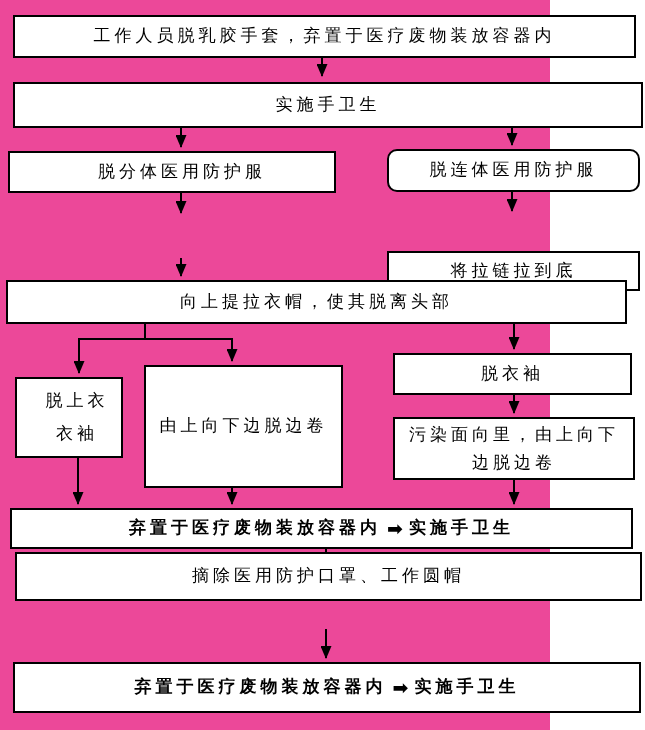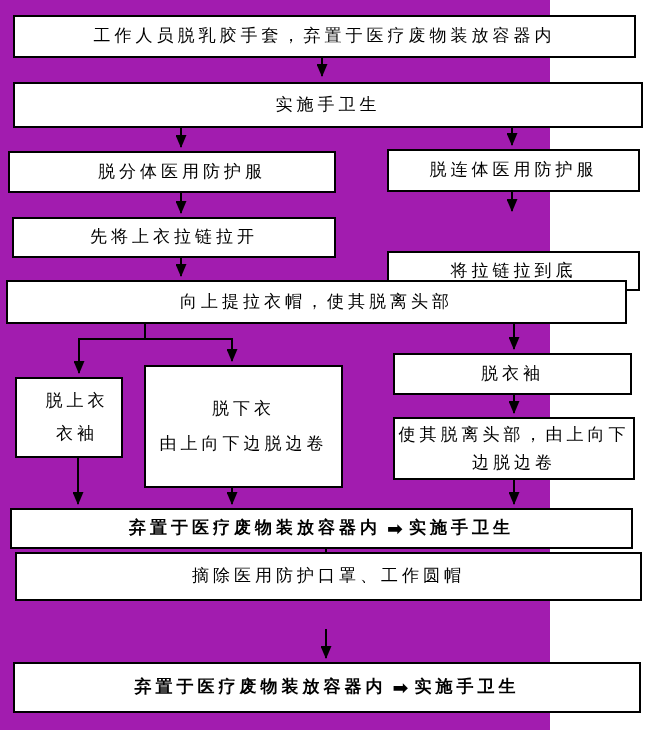--- a/index.html
+++ b/index.html
@@ -1,20 +1,20 @@
 <!DOCTYPE html>
 <html><head>
 <meta charset="utf-8">
 <style>
   html, body { margin: 0; padding: 0; background: #ffffff; }
   #flowchart {
     position: relative;
     width: 550px;
     height: 730px;
-    background: #a21caf;
+    background: #ec4899;
     font-family: "Liberation Serif", "DejaVu Serif", serif;
     color: #000000;
   }
   #connectors {
     position: absolute;
     left: 0; top: 0;
     width: 645px; height: 730px;
   }
   .box {
     position: absolute;
@@ -37,21 +37,21 @@
     font-family: "DejaVu Sans", sans-serif;
     font-size: 19px;
     font-weight: bold;
     letter-spacing: 0;
     margin: 0 6px;
   }
   
   #box-remove-gloves      { left: 13px;  top: 15px;  width: 623px; height: 43px; }
   #box-hand-hygiene       { left: 13px;  top: 82px;  width: 630px; height: 46px; }
   #box-split-suit         { left: 8px;   top: 151px; width: 328px; height: 42px; padding-left: 20px; }
-  #box-onepiece-suit      { left: 387px; top: 149px; width: 253px; height: 43px; }
+  #box-onepiece-suit      { left: 387px; top: 149px; width: 253px; height: 43px; border-radius: 10px; }
   #box-unzip-top          { left: 12px;  top: 217px; width: 324px; height: 41px; }
   #box-unzip-bottom       { left: 387px; top: 215px; width: 253px; height: 40px; margin-top: 36px; }
   #box-lift-hood          { left: 6px;  top: 280px; width: 621px; height: 44px; }
   #box-remove-top-sleeves { left: 15px;  top: 377px; width: 108px; height: 81px;  line-height: 1.9; padding-left: 16px; }
   #box-remove-bottoms     { left: 144px; top: 365px; width: 199px; height: 123px; line-height: 2.05; }
   #box-remove-sleeves     { left: 393px; top: 353px; width: 239px; height: 42px; }
   #box-roll-down          { left: 393px; top: 417px; width: 242px; height: 63px;  line-height: 1.6; }
   #box-dispose-1          { left: 10px;  top: 508px; width: 623px; height: 41px; }
   #box-remove-mask-cap    { left: 15px;  top: 552px; width: 627px; height: 49px; }
   #box-dispose-2          { left: 13px;  top: 662px; width: 628px; height: 51px; }
@@ -96,48 +96,44 @@
   </div>
 
   <div class="box" id="box-split-suit">
     <span>脱分体医用防护服</span>
   </div>
 
   <div class="box" id="box-onepiece-suit">
     <span>脱连体医用防护服</span>
   </div>
 
-  <div class="box" id="box-unzip-top">
-    <span>先将上衣拉链拉开</span>
-  </div>
 
   <div class="box" id="box-unzip-bottom">
     <span>将拉链拉到底</span>
   </div>
 
   <div class="box" id="box-lift-hood">
     <span>向上提拉衣帽，使其脱离头部</span>
   </div>
 
   <div class="box" id="box-remove-top-sleeves">
     <span>脱上衣</span>
     <span>衣袖</span>
   </div>
 
   <div class="box" id="box-remove-bottoms">
-    <span>脱下衣</span>
     <span>由上向下边脱边卷</span>
   </div>
 
   <div class="box" id="box-remove-sleeves">
     <span>脱衣袖</span>
   </div>
 
   <div class="box" id="box-roll-down">
-    <span>使其脱离头部，由上向下</span>
+    <span>污染面向里，由上向下</span>
     <span>边脱边卷</span>
   </div>
 
   <div class="box dispose" id="box-dispose-1">
     <span>弃置于医疗废物装放容器内</span>
     <span class="arrow-glyph">➡</span>
     <span>实施手卫生</span>
   </div>
 
   <div class="box" id="box-remove-mask-cap">

